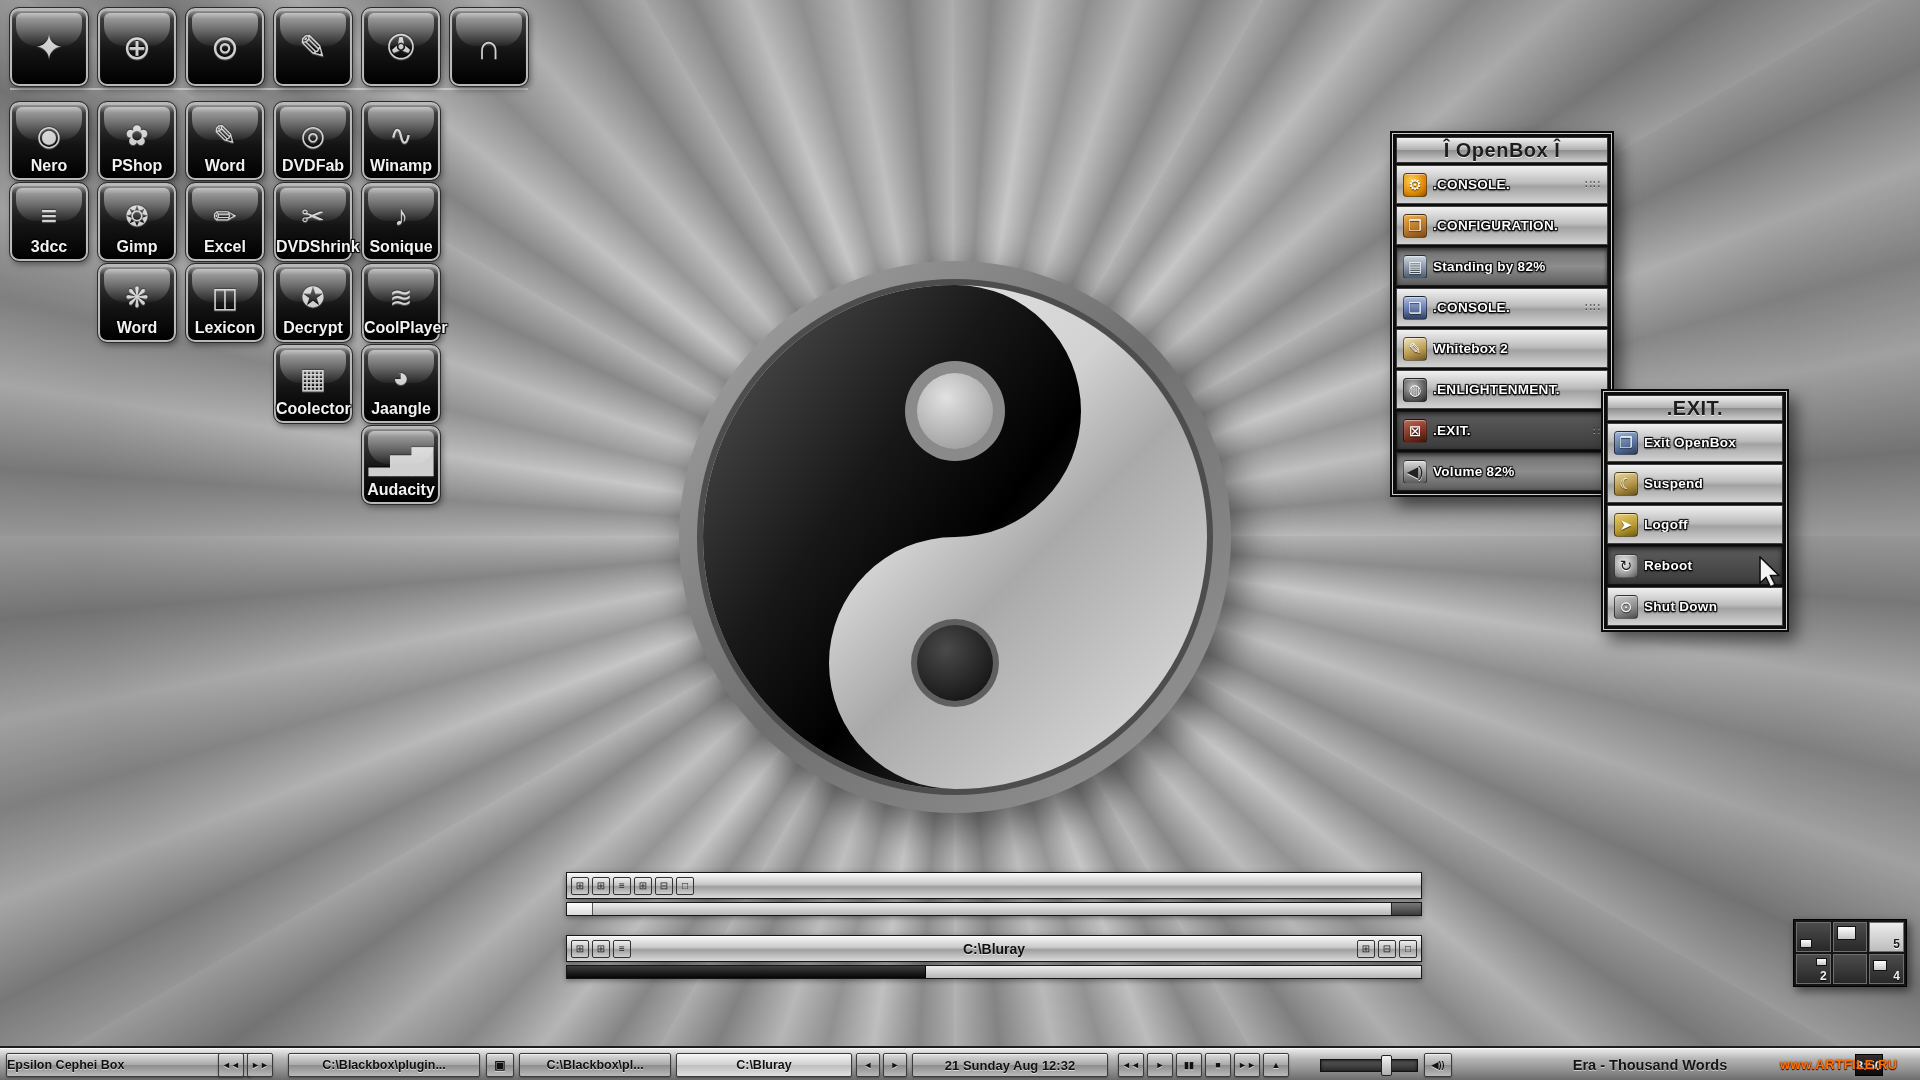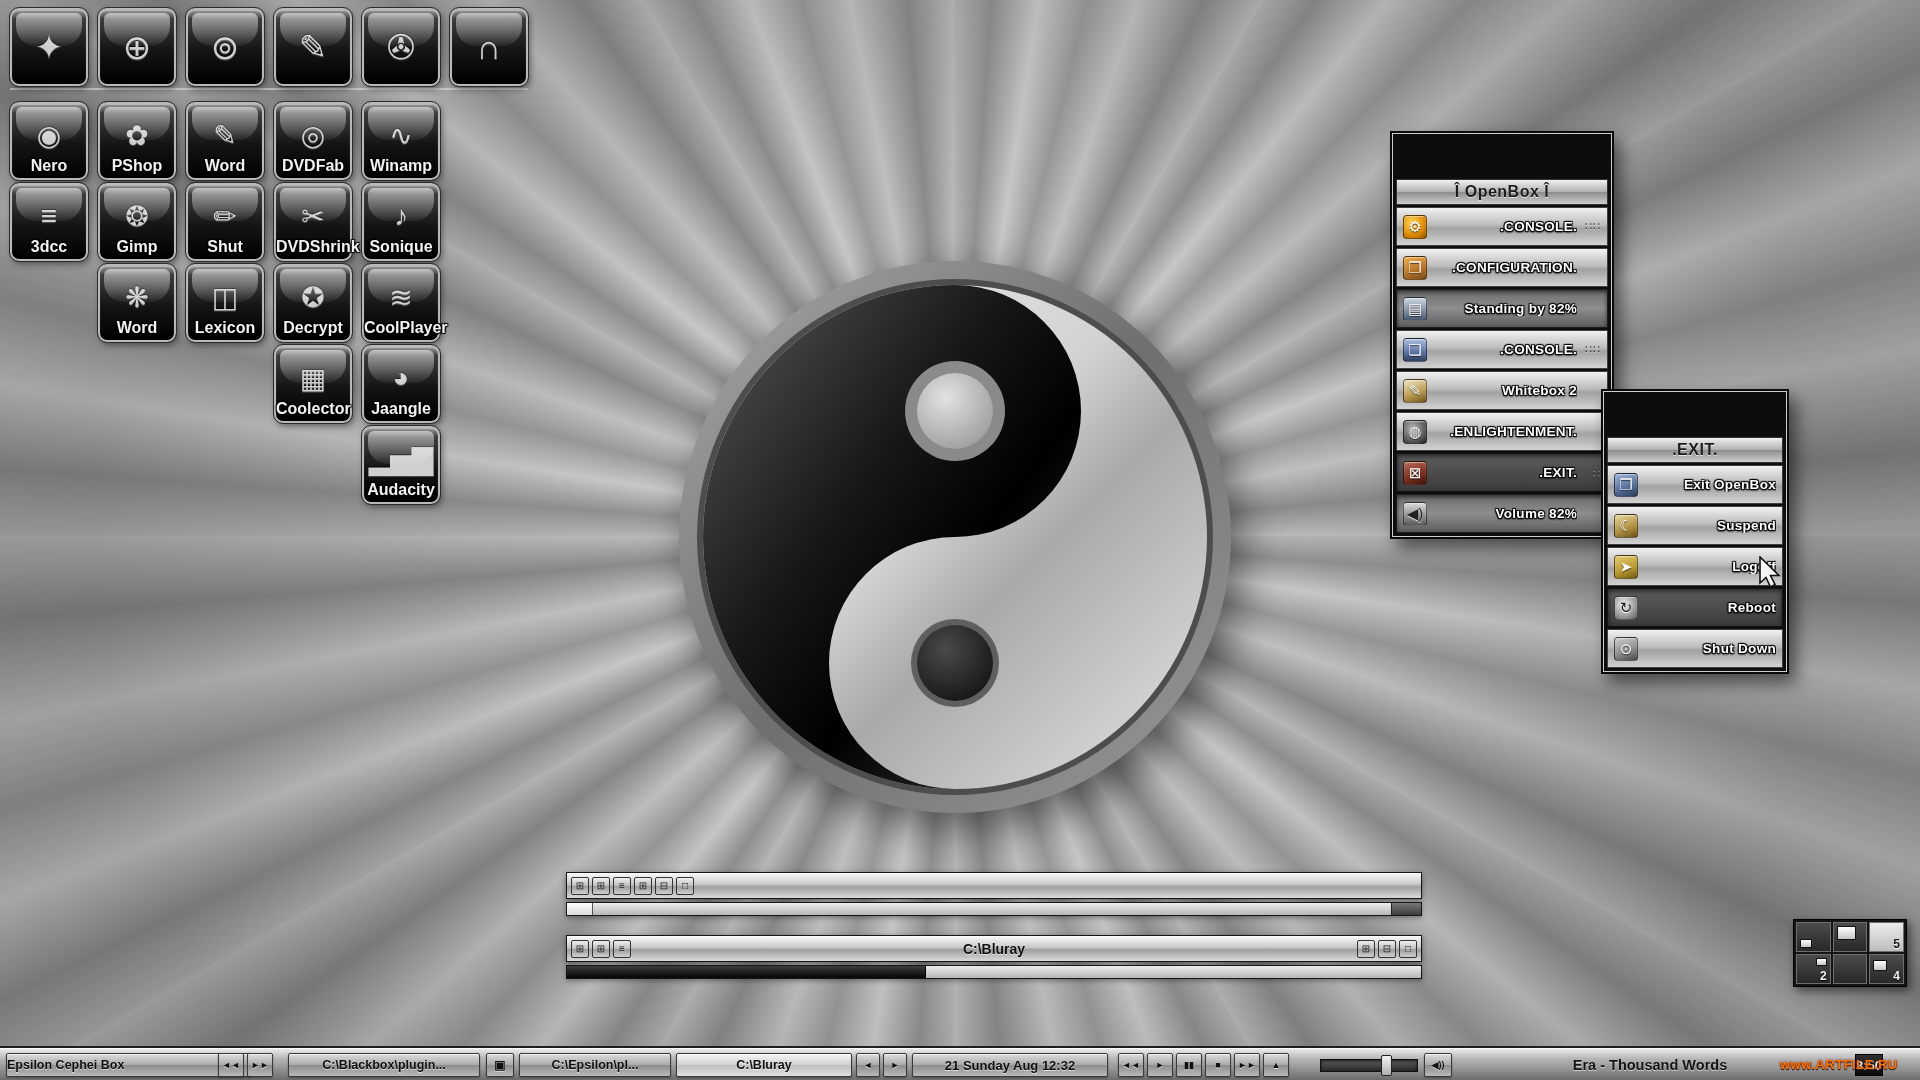--- a/index.html
+++ b/index.html
@@ -41,26 +41,26 @@
     text-shadow:1px 1px 1px #000, -1px 1px 1px #000, 1px -1px 1px #000, -1px -1px 1px #000; }
 
   
   .bbmenu{ position:absolute; background:#0d0d0d; border:2px solid #0a0a0a;
     box-shadow:7px 9px 16px rgba(0,0,0,.55), 0 0 0 1px #cfcfcf inset;
     padding:4px; display:flex; flex-direction:column; gap:2px; }
   .openbox-menu{ left:1390px; top:131px; width:224px; z-index:20; }
   .exit-menu{ left:1601px; top:389px; width:188px; z-index:30; }
   .menu-title{ height:26px; display:flex; align-items:center; justify-content:center;
     background:linear-gradient(180deg,#f0f0f0,#b2b2b2 48%,#8f8f8f 52%,#cdcdcd);
-    border:1px solid #333; color:#1d1d1d; font-size:16px; font-weight:bold;
-    text-shadow:0 1px 0 rgba(255,255,255,.7); letter-spacing:.5px;margin-top:42px; }
+    border:1px solid #333; color:#1d1d1d; font-size:20px; font-weight:bold;
+    text-shadow:0 1px 0 rgba(255,255,255,.7); letter-spacing:.5px; }
   .menu-item{ height:39px; display:flex; align-items:center; gap:6px; padding:0 6px;
     background:linear-gradient(180deg,#f1f1f1,#bdbdbd 45%,#a2a2a2 55%,#d3d3d3);
     border:1px solid #3f3f3f; cursor:pointer; }
-  .mi-label{ flex:1; text-align:right; color:#fff; font-size:13.5px; font-weight:bold; letter-spacing:.3px;
+  .mi-label{ flex:1; text-align:left; color:#fff; font-size:13.5px; font-weight:bold; letter-spacing:.3px;
     text-shadow:1px 1px 1px #000, -1px 1px 1px #000, 1px -1px 1px #000, -1px -1px 1px #000, 0 2px 2px rgba(0,0,0,.55);
     white-space:nowrap; overflow:hidden; }
   .mi-icon{ width:24px; height:24px; border-radius:4px; flex:0 0 auto;
     display:flex; align-items:center; justify-content:center;
     font-size:15px; color:#fff; text-shadow:0 1px 1px rgba(0,0,0,.7);
     border:1px solid rgba(0,0,0,.5); box-shadow:inset 0 1px 1px rgba(255,255,255,.5); }
   .mi-sub{ min-width:18px; text-align:right; color:#2a2a2a; font-size:11px; letter-spacing:1px;
     text-shadow:0 1px 0 rgba(255,255,255,.5); }
   .menu-item.pressed{ background:linear-gradient(180deg,#6d6d6d,#8d8d8d 50%,#5e5e5e);
     box-shadow:inset 0 2px 4px rgba(0,0,0,.6); border-color:#1d1d1d; }
@@ -247,21 +247,21 @@
             <span class="app-label">Word</span>
           </div>
       </div>
       <div class="col">
         <div class="tile labeled">
             <span class="glyph">✎</span>
             <span class="app-label">Word</span>
           </div>
         <div class="tile labeled">
             <span class="glyph">✏</span>
-            <span class="app-label">Shut</span>
+            <span class="app-label">Excel</span>
           </div>
         <div class="tile labeled">
             <span class="glyph">◫</span>
             <span class="app-label">Lexicon</span>
           </div>
       </div>
       <div class="col">
         <div class="tile labeled">
             <span class="glyph">◎</span>
             <span class="app-label">DVDFab</span>
@@ -426,21 +426,21 @@
         <span class="pnum">4</span>
       </div>
   </div>
 
   <div class="taskbar">
     <div class="plate ws-label">Epsilon Cephei Box</div>
     <button class="plate arr-p1">◄◄</button>
     <button class="plate arr-n1">►►</button>
     <button class="plate task1">C:\Blackbox\plugin...</button>
     <button class="plate ticon">▣</button>
-    <button class="plate task2">C:\Epsilon\pl...</button>
+    <button class="plate task2">C:\Blackbox\pl...</button>
     <button class="plate task3">C:\Bluray</button>
     <button class="plate arr-p2">◄</button>
     <button class="plate arr-n2">►</button>
     <div class="plate clock">21 Sunday Aug 12:32</div>
     <div class="media">
       <button class="plate">◄◄</button>
       <button class="plate">►</button>
       <button class="plate">▮▮</button>
       <button class="plate">■</button>
       <button class="plate">►►</button>

